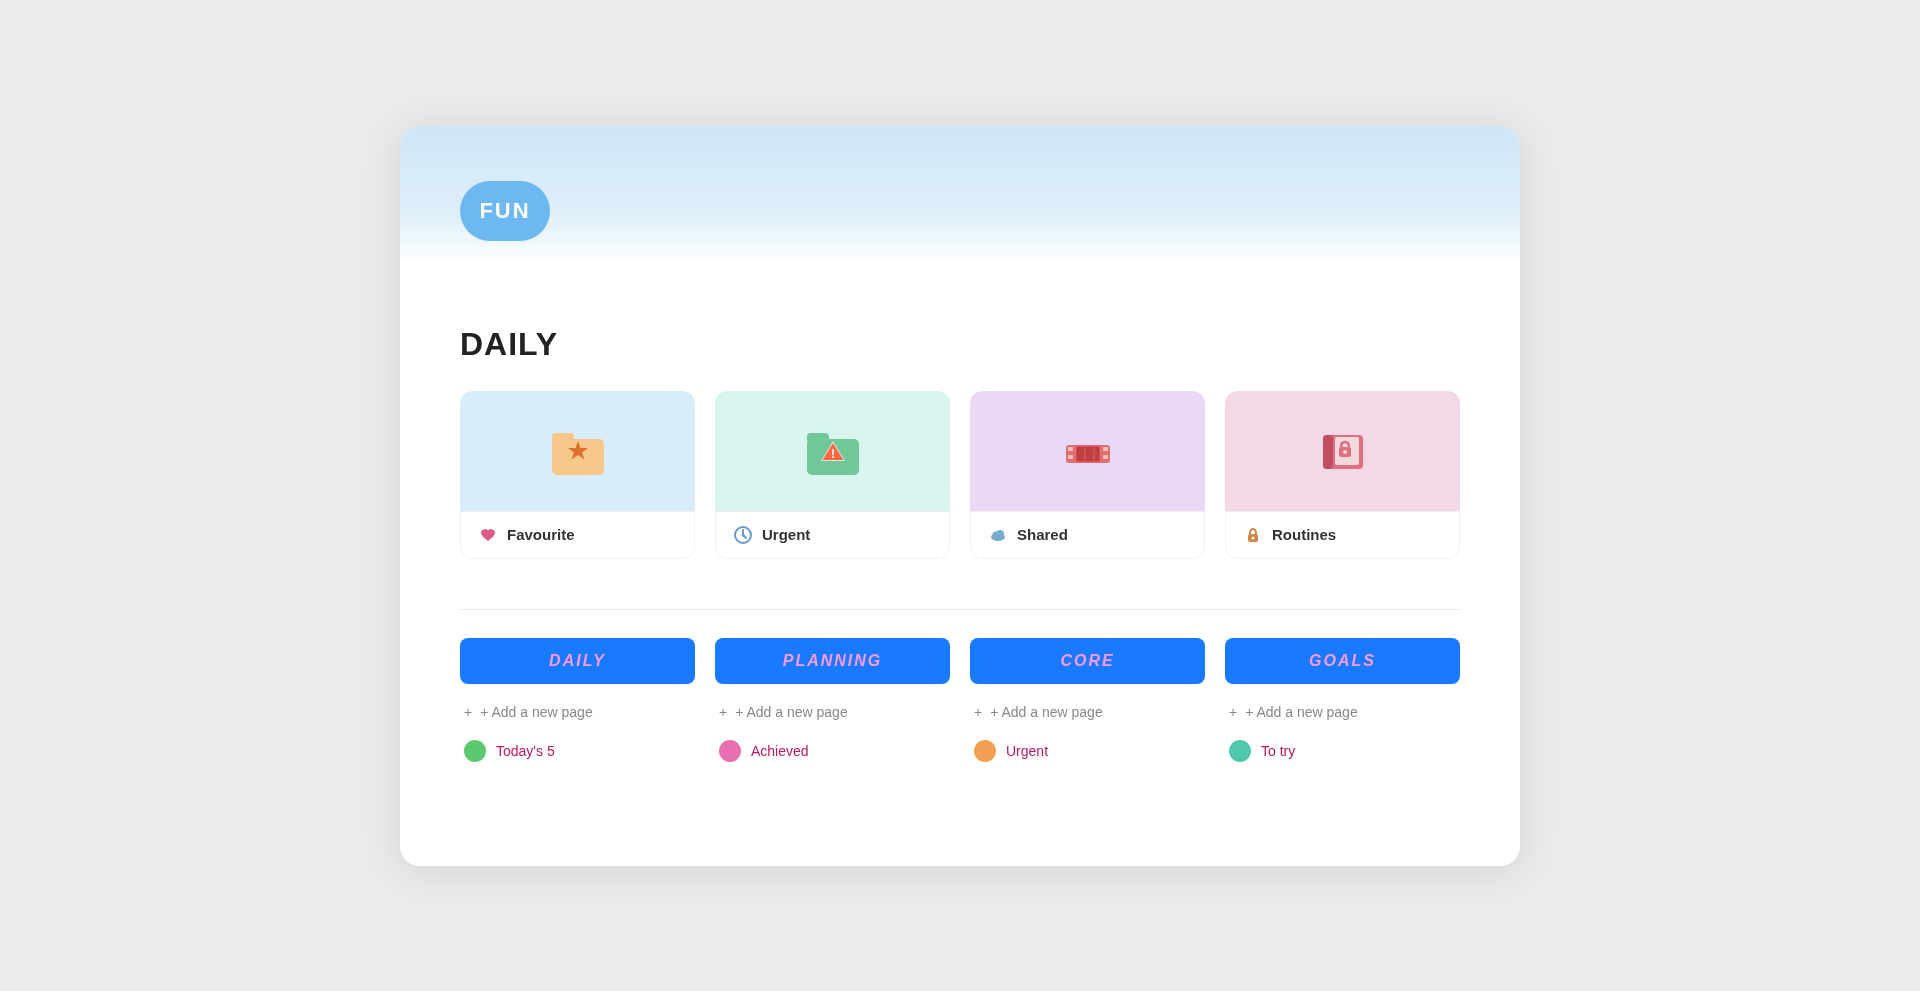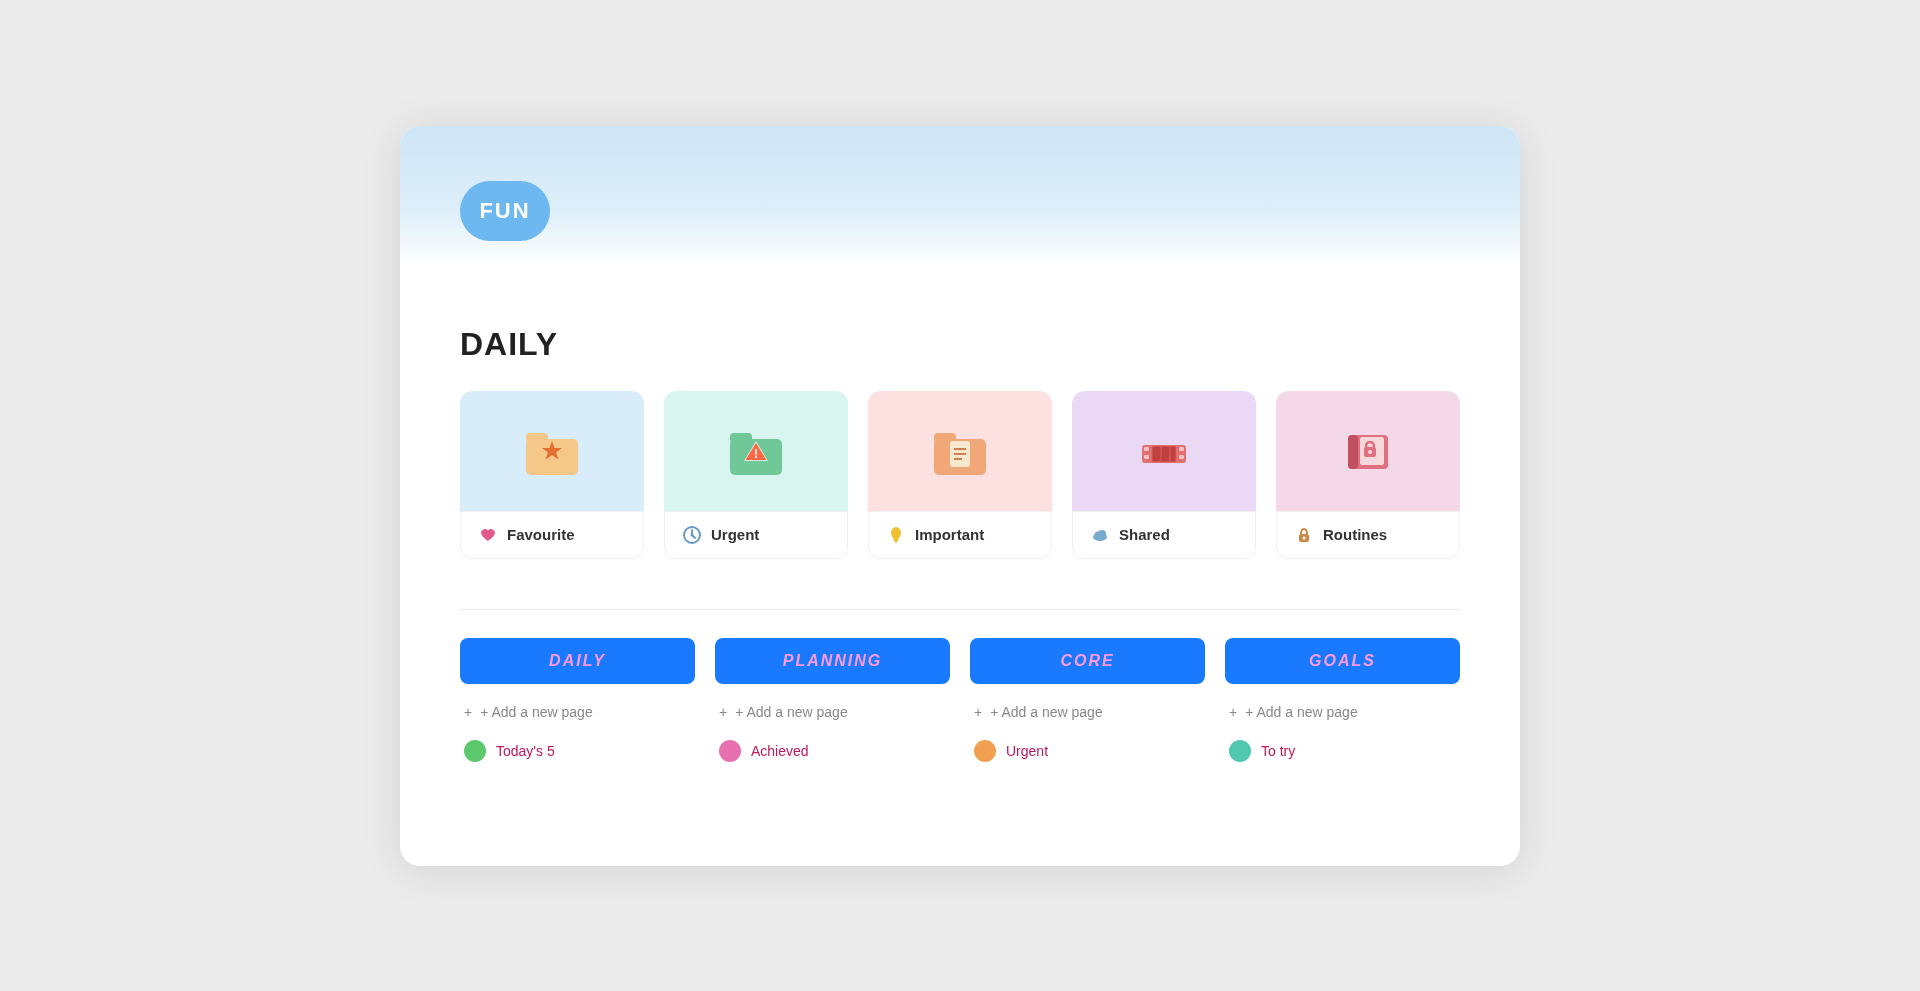--- a/index.html
+++ b/index.html
@@ -240,45 +240,20 @@
               <circle cx="10" cy="10" r="8" fill="none" stroke="#6699cc" stroke-width="2"></circle>
               <line x1="10" y1="5" x2="10" y2="10" stroke="#6699cc" stroke-width="2" stroke-linecap="round"></line>
               <line x1="10" y1="10" x2="13" y2="13" stroke="#6699cc" stroke-width="2" stroke-linecap="round"></line>
               <circle cx="10" cy="10" r="1.5" fill="#6699cc"></circle>
             </svg>
           </span>
           <span>Urgent</span>
         </div>
       </div>
 
-      <div class="wiki-card">
-        <div class="wiki-card-image pink">
-          <svg width="64" height="64" viewBox="0 0 64 64">
-
-            <rect x="6" y="20" width="52" height="36" rx="5" fill="#f0a878"></rect>
-
-            <rect x="6" y="14" width="22" height="10" rx="4" fill="#f0a878"></rect>
-
-            <rect x="22" y="22" width="20" height="26" rx="3" fill="#f8e8d0"></rect>
-            <line x1="26" y1="30" x2="38" y2="30" stroke="#d08050" stroke-width="2"></line>
-            <line x1="26" y1="35" x2="38" y2="35" stroke="#d08050" stroke-width="2"></line>
-            <line x1="26" y1="40" x2="34" y2="40" stroke="#d08050" stroke-width="2"></line>
-          </svg>
-        </div>
-        <div class="wiki-card-label">
-          <span class="label-icon">
-            <svg width="20" height="20" viewBox="0 0 20 20">
-              <ellipse cx="10" cy="8" rx="5" ry="6" fill="#f0c030"></ellipse>
-              <rect x="7.5" y="13" width="5" height="3" rx="1" fill="#f0c030"></rect>
-              <line x1="10" y1="16" x2="10" y2="18" stroke="#f0c030" stroke-width="2"></line>
-            </svg>
-          </span>
-          <span>Important</span>
-        </div>
-      </div>
 
       <div class="wiki-card">
         <div class="wiki-card-image lavender">
           <svg width="64" height="64" viewBox="0 0 64 64">
 
             <rect x="10" y="26" width="44" height="18" rx="3" fill="#e07070"></rect>
 
             <rect x="12" y="28" width="5" height="4" rx="1" fill="#f5c0c0"></rect>
             <rect x="12" y="36" width="5" height="4" rx="1" fill="#f5c0c0"></rect>
 

